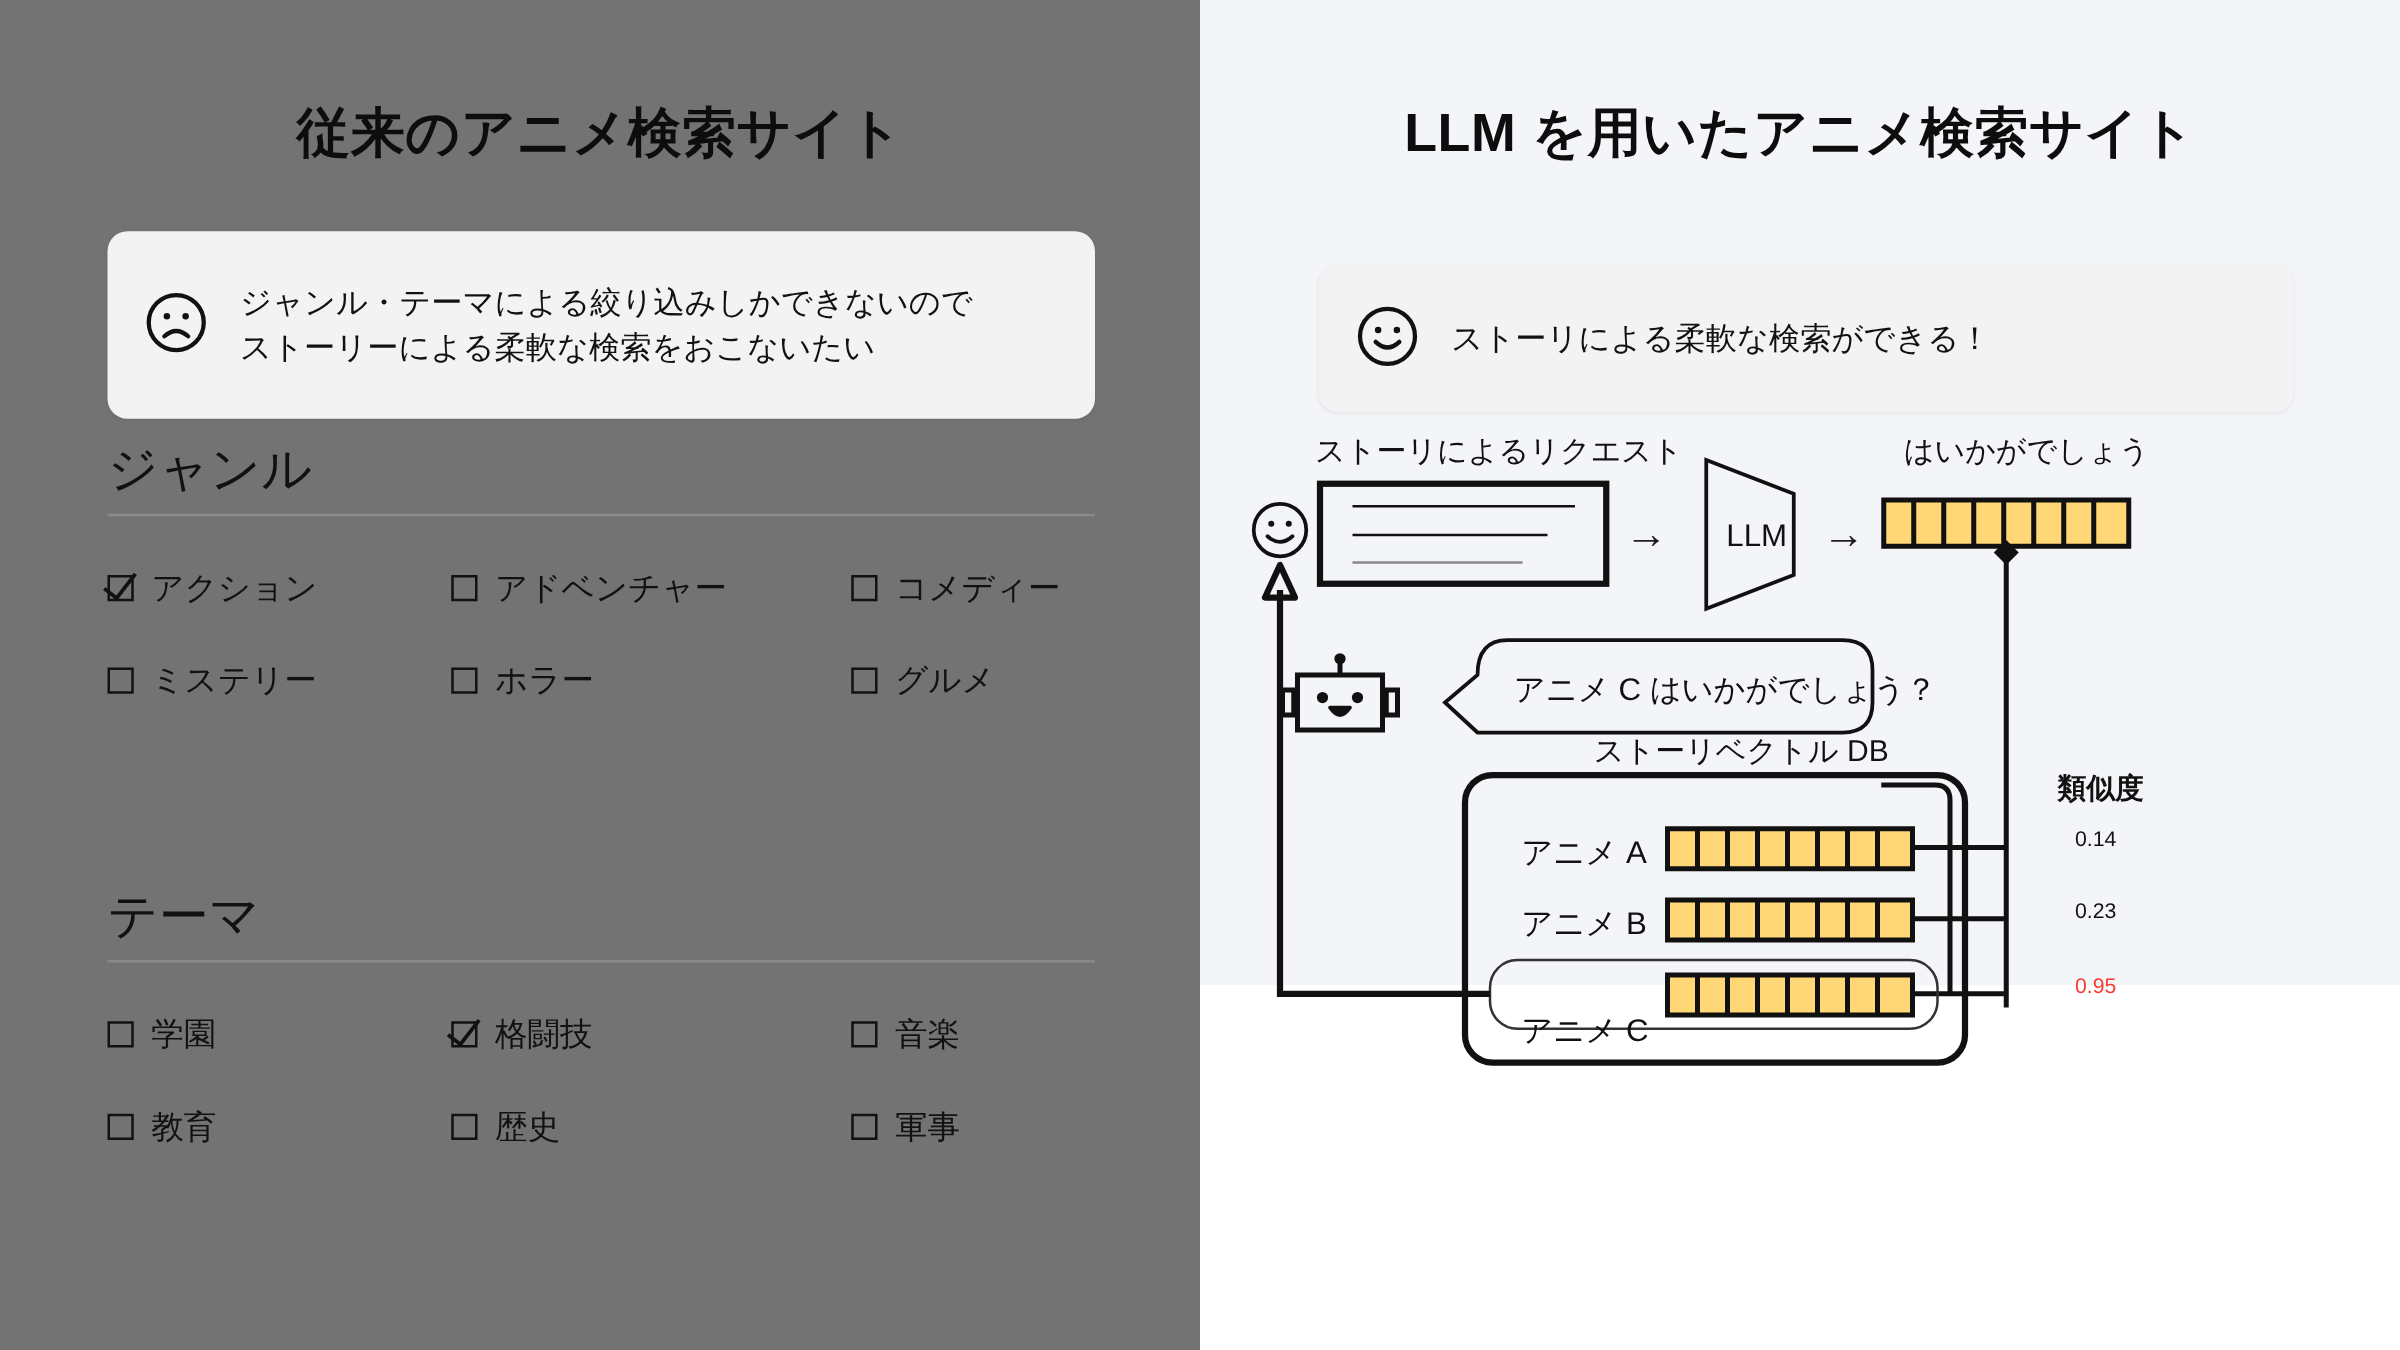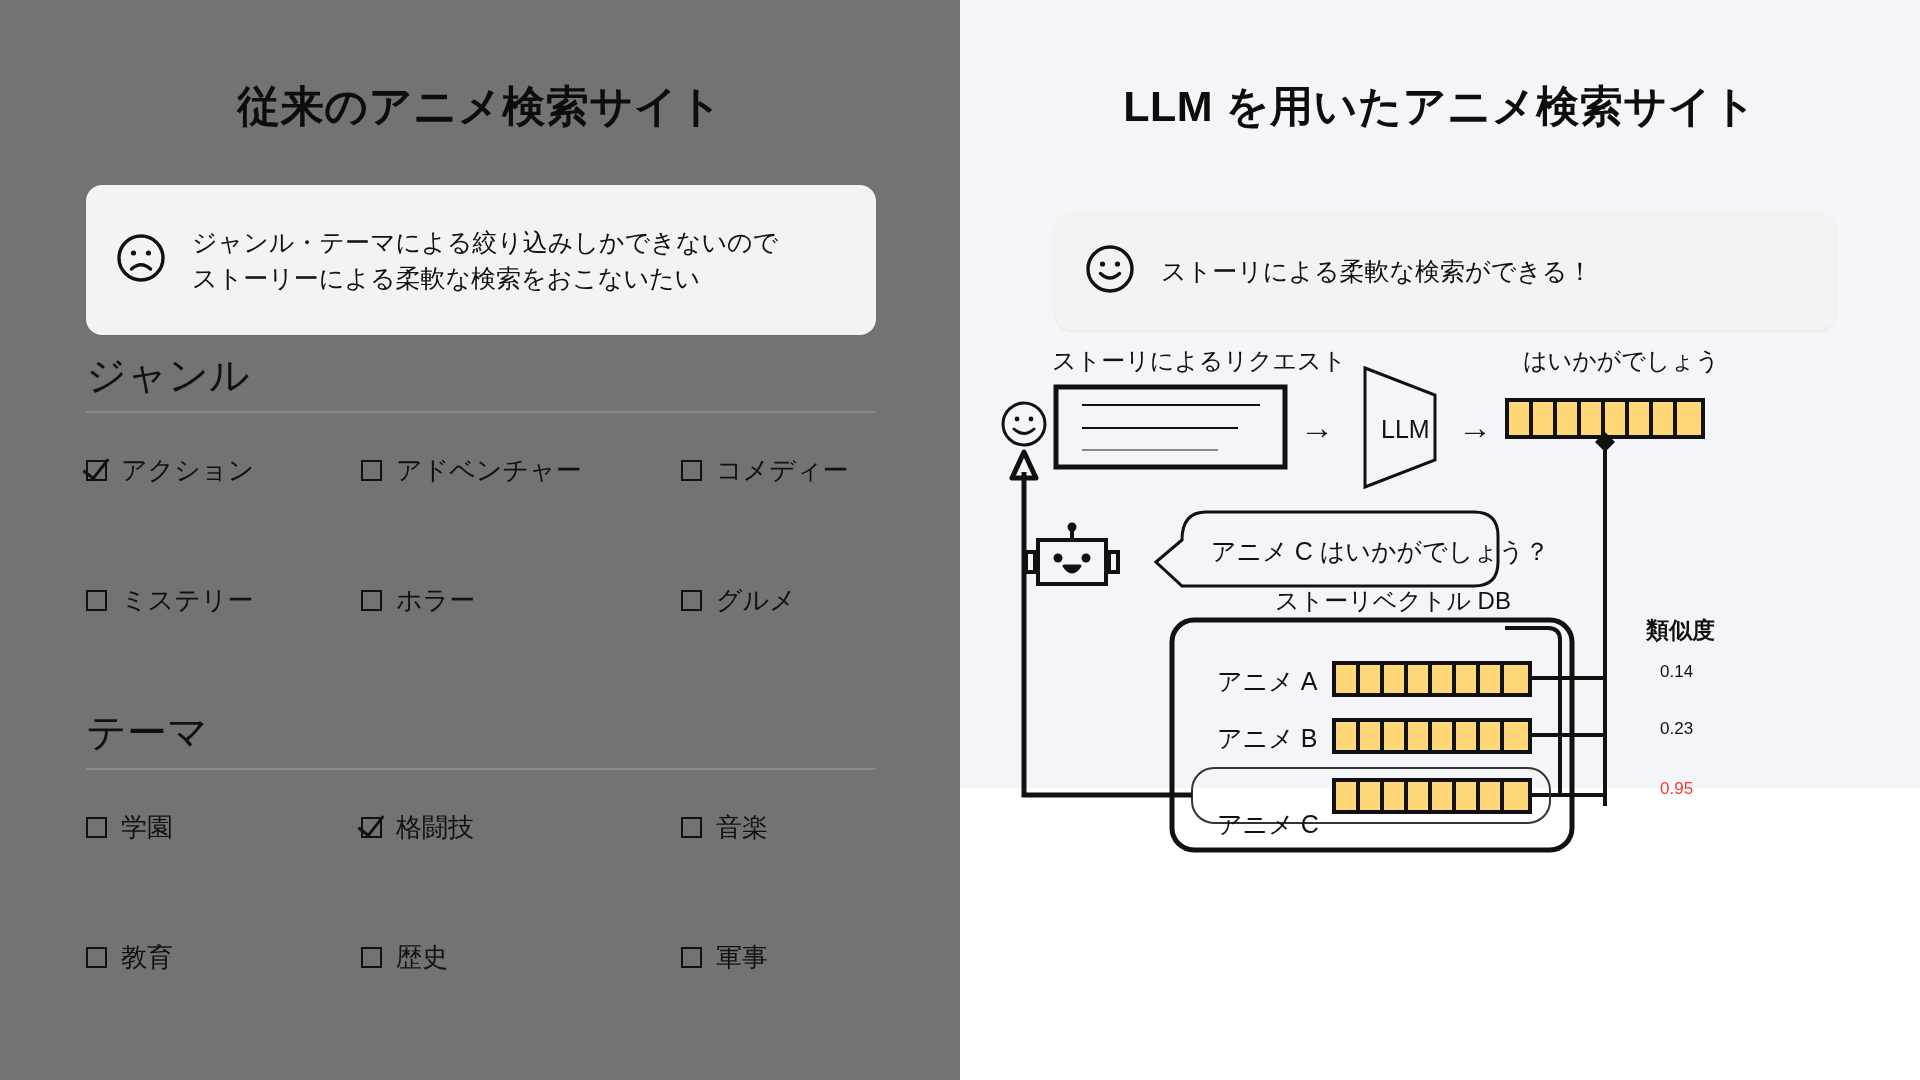--- a/index.html
+++ b/index.html
@@ -76,21 +76,21 @@
     white-space: nowrap;
   }
   .section-rule {
     height: 2px;
     background: #8a8a8a;
     width: 100%;
   }
   .cb-grid {
     display: grid;
     grid-template-columns: 275px 320px auto;
-    row-gap: 104px;
+    row-gap: 48px;
     margin-top: 44px;
   }
   .cb-item {
     display: flex;
     align-items: center;
     font-size: 26px;
     color: #111111;
     white-space: nowrap;
   }
   .cb-box {

